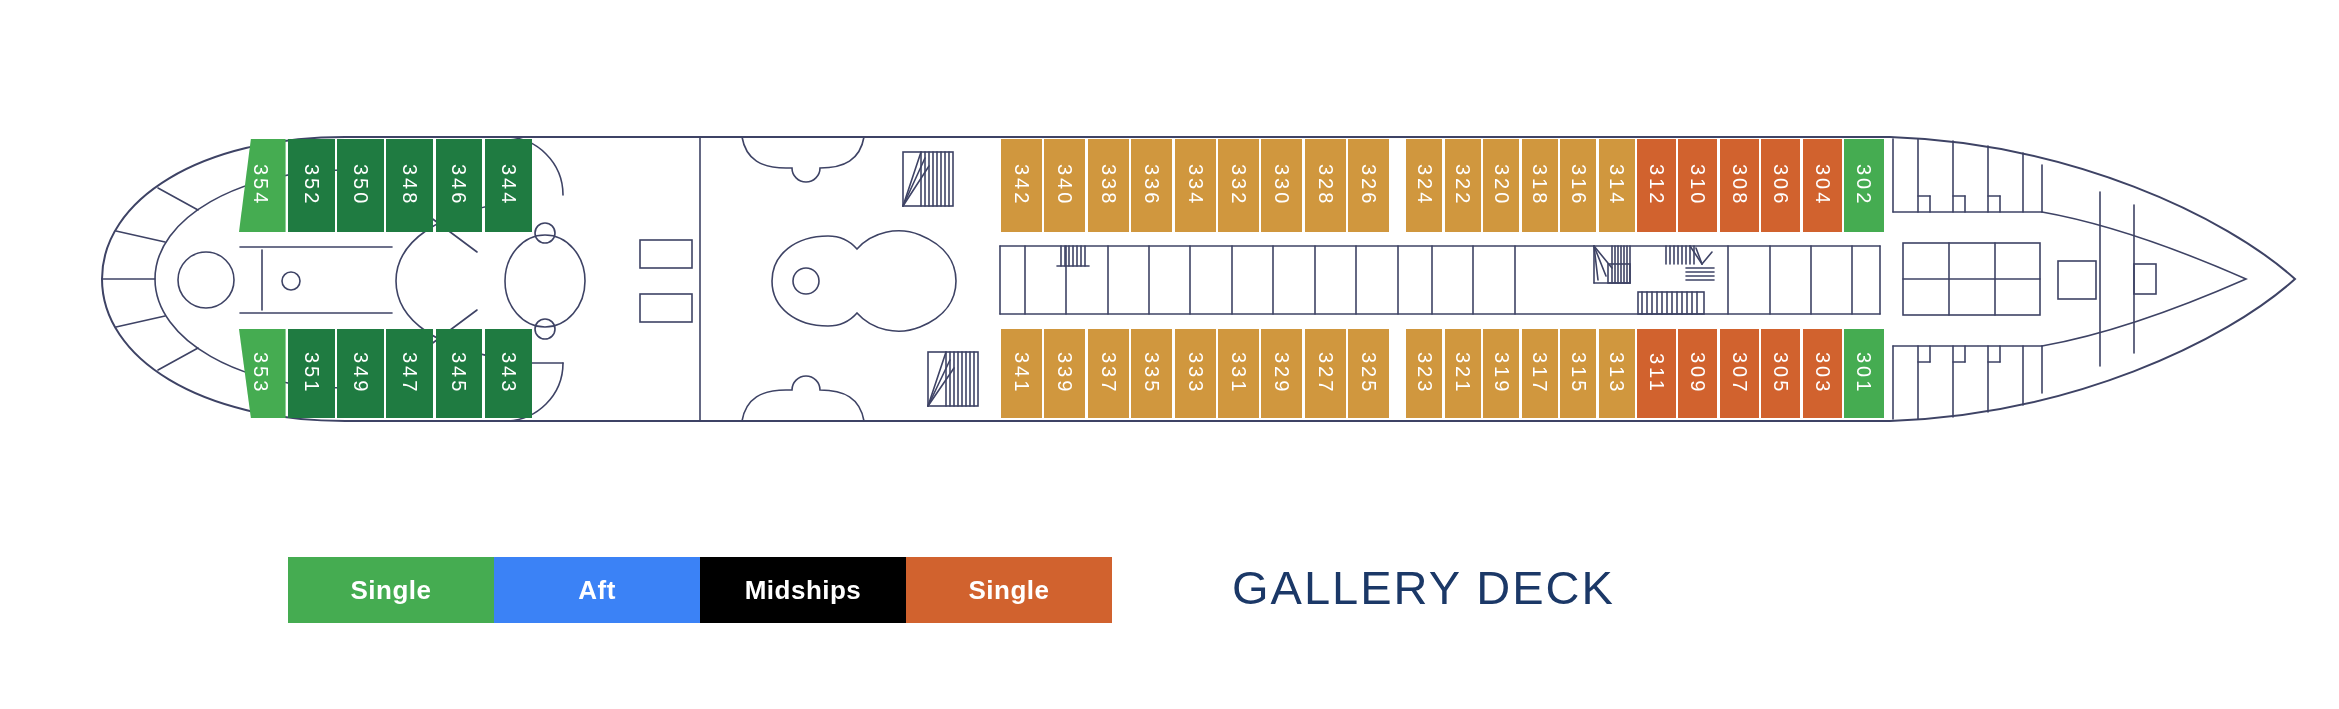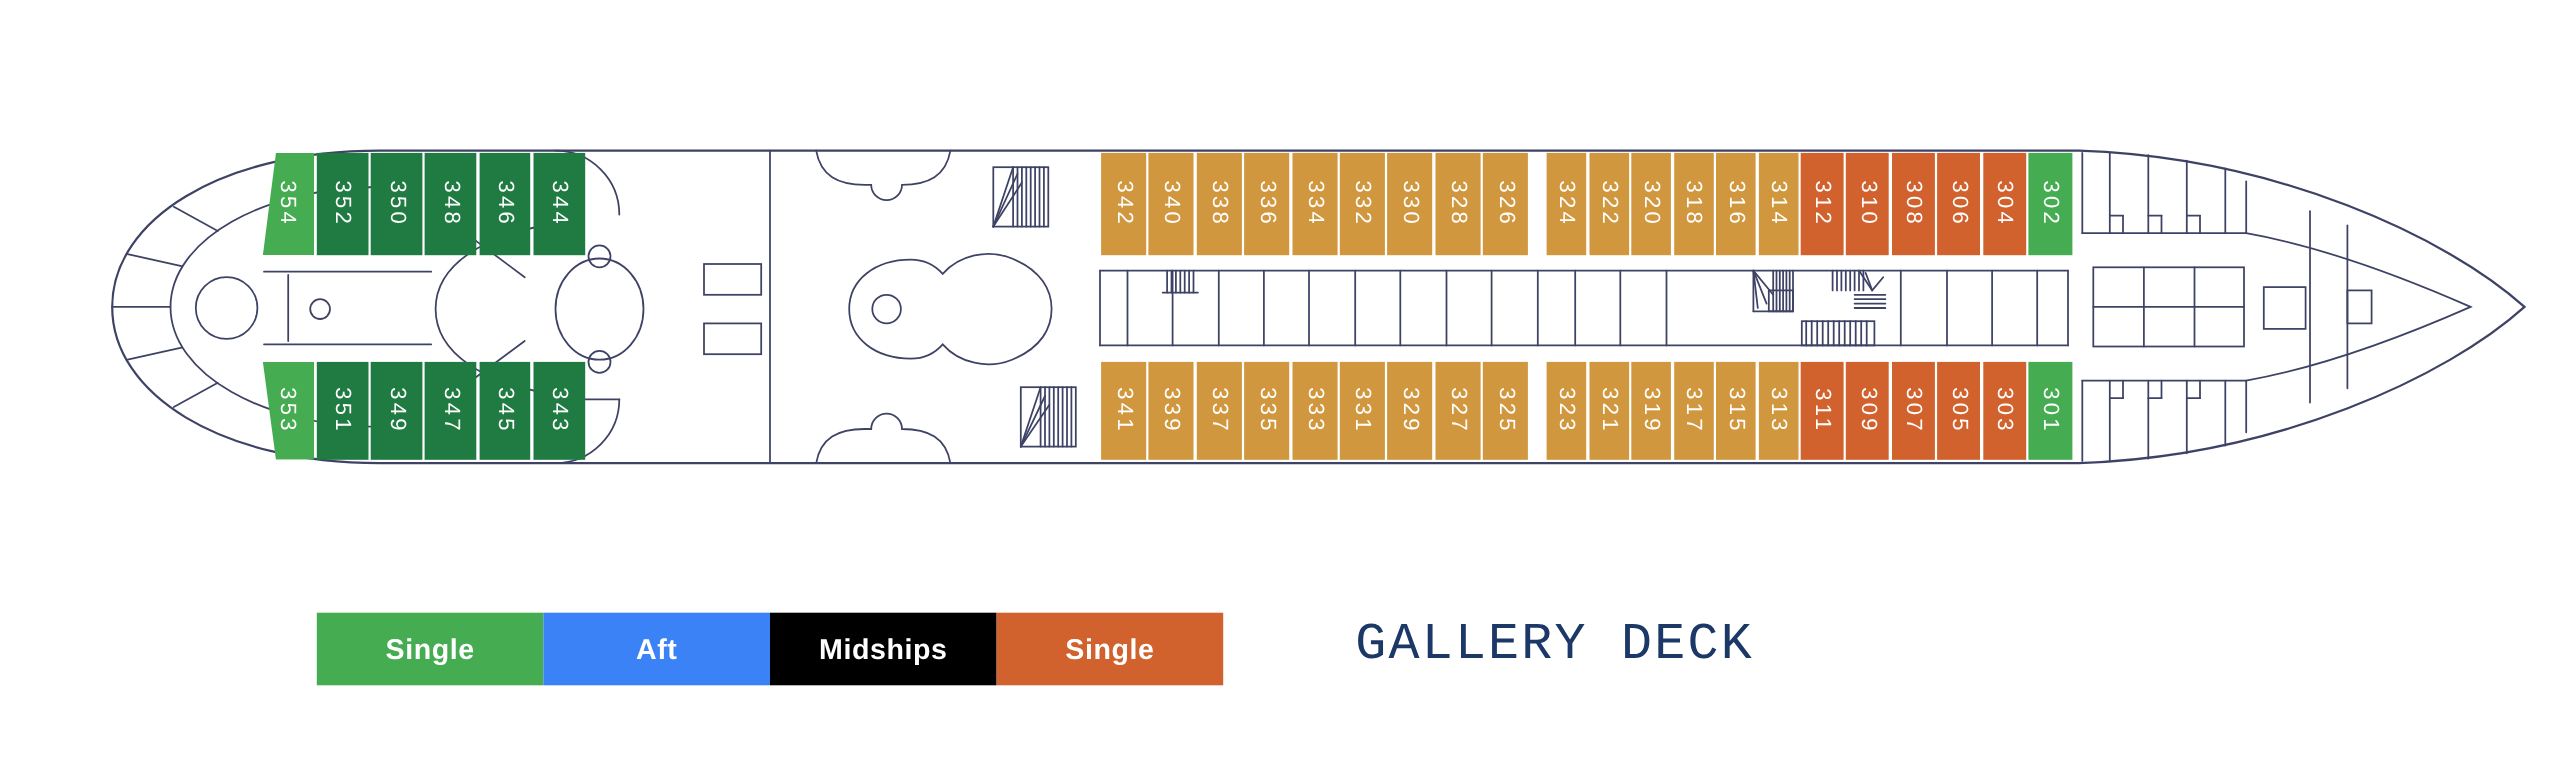--- a/index.html
+++ b/index.html
@@ -389,15 +389,15 @@
         <span>Aft</span>
       </div>
       <div class="legend-item" style="background: #000000;">
         <span>Midships</span>
       </div>
       <div class="legend-item" style="background: rgb(209, 98, 46);">
         <span>Single</span>
       </div>
     </div>
 
-  <div class="deck-title" style="color: rgb(27, 56, 103); font-family: Liberation Mono, monospace;">GALLERY DECK</div>
+  <div class="deck-title" style="color: rgb(27, 56, 103);">GALLERY DECK</div>
 
 </div>
 
 </body></html>

